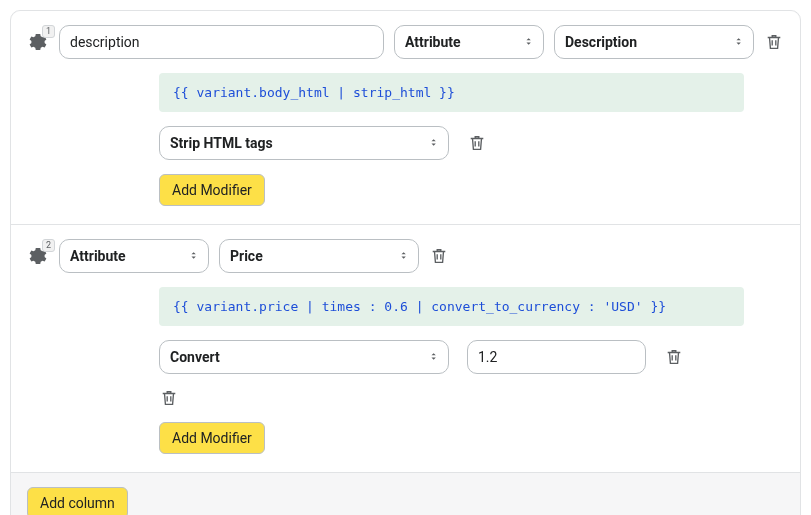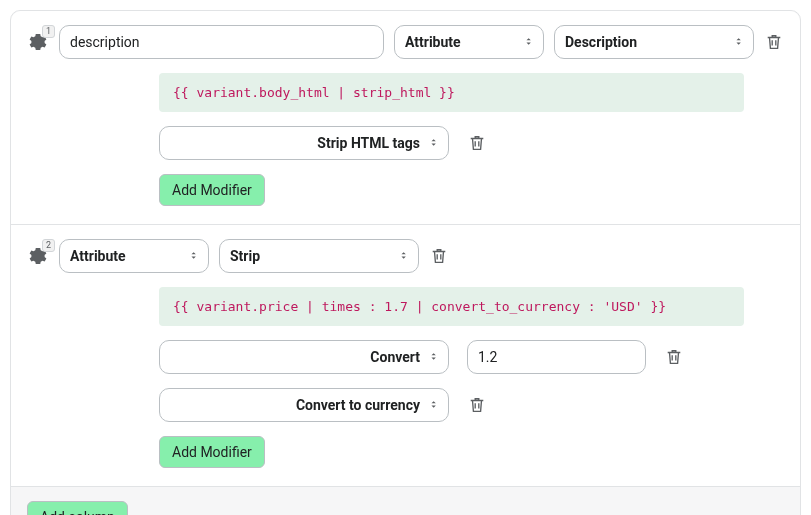--- a/index.html
+++ b/index.html
@@ -89,42 +89,41 @@
     margin-left: 132px;
     margin-right: 40px;
   }
   .code-preview {
     margin-top: 14px;
     background: #e4f1e9;
     border-radius: 4px;
     padding: 12px 14px;
     font-family: ui-monospace, SFMono-Regular, Menlo, Consolas, monospace;
     font-size: 13px;
-    color: #be185d;
+    color: #1d4ed8;
   }
   .modifier-row {
     margin-top: 14px;
     display: flex;
     align-items: center;
     gap: 18px;
   }
   .modifier-select {
     width: 290px;
     position: relative;
-    justify-content: flex-end;
   }
   .modifier-arg {
     width: 179px;
   }
   .btn {
     display: inline-flex;
     align-items: center;
     height: 32px;
     padding: 0 12px;
-    background: #86efac;
+    background: #fde047;
     border: 1px solid #babfc3;
     border-radius: 6px;
     font-size: 14px;
     color: #202223;
     cursor: pointer;
   }
   .add-modifier-row { margin-top: 14px; }
   .footer {
     padding: 14px 16px 0 16px;
   }
@@ -207,57 +206,51 @@
           </svg>
         <span class="index-badge">2</span>
       </div>
       <div class="select type-select">
         <span>Attribute</span>
         <svg class="select-caret" viewBox="0 0 12 20">
             <use href="#updown"></use>
           </svg>
       </div>
       <div class="select attr-select">
-        <span>Strip</span>
+        <span>Price</span>
         <svg class="select-caret" viewBox="0 0 12 20">
             <use href="#updown"></use>
           </svg>
       </div>
       <div class="trash-btn">
         <svg viewBox="0 0 20 20">
             <use href="#trash"></use>
           </svg>
       </div>
     </div>
 
     <div class="indent">
-      <div class="code-preview">{{ variant.price | times : 1.7 | convert_to_currency : 'USD' }}</div>
+      <div class="code-preview">{{ variant.price | times : 0.6 | convert_to_currency : 'USD' }}</div>
 
       <div class="modifier-row">
         <div class="select modifier-select">
           <span>Convert</span>
           <svg class="select-caret" viewBox="0 0 12 20">
               <use href="#updown"></use>
             </svg>
         </div>
         <div class="input modifier-arg">1.2</div>
         <div class="trash-btn">
           <svg viewBox="0 0 20 20">
               <use href="#trash"></use>
             </svg>
         </div>
       </div>
 
       <div class="modifier-row">
-        <div class="select modifier-select">
-          <span>Convert to currency</span>
-          <svg class="select-caret" viewBox="0 0 12 20">
-              <use href="#updown"></use>
-            </svg>
-        </div>
         <div class="trash-btn">
           <svg viewBox="0 0 20 20">
               <use href="#trash"></use>
             </svg>
         </div>
       </div>
 
       <div class="add-modifier-row">
         <div class="btn">Add Modifier</div>
       </div>

